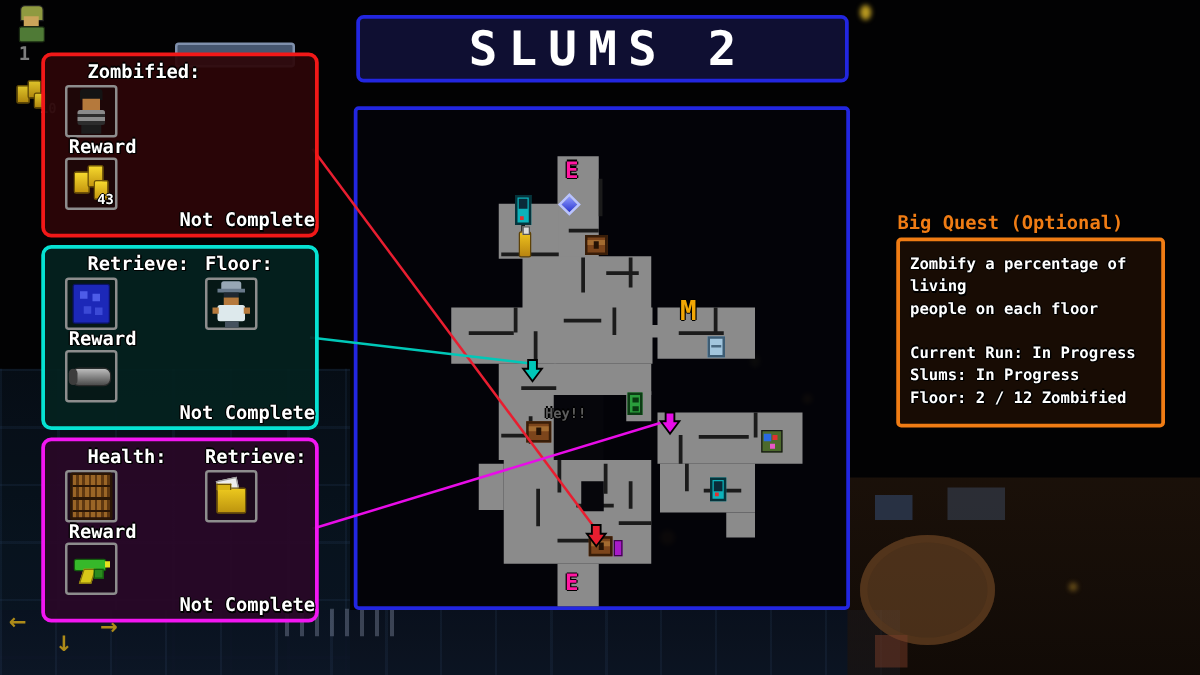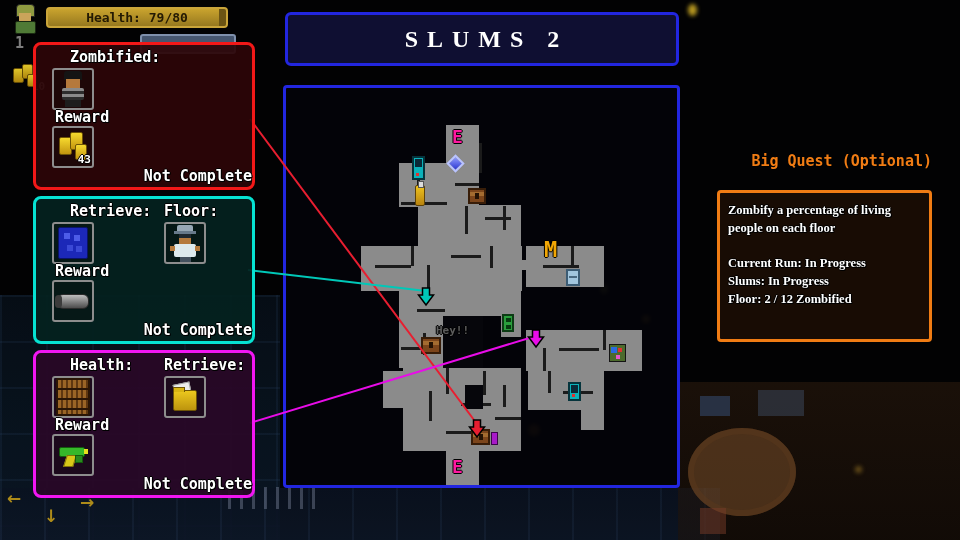--- a/index.html
+++ b/index.html
@@ -105,21 +105,21 @@
   .f-front::before{content:"";position:absolute;left:-1px;top:-4px;width:10px;height:4px;background:#d8b414;border:1px solid #6e5406;border-bottom:none;}
   
   .qi-gun{width:30px;height:24px;}
   .gu-body{left:1px;top:4px;width:24px;height:8px;background:#36b82a;border:1px solid #135c0d;border-radius:2px;}
   .gu-tip{left:26px;top:6px;width:4px;height:5px;background:#e6e01e;}
   .gu-grip{left:7px;top:12px;width:8px;height:10px;background:#d8c818;border:1px solid #82720a;transform:skewX(-18deg);}
   .gu-mag{left:17px;top:12px;width:6px;height:6px;background:#2a8a1e;border:1px solid #135c0d;}
   
   .titlebar{position:absolute;left:285px;top:12px;width:394px;height:54px;background:rgba(16,16,52,.96);
     border:3px solid #2226e0;border-radius:6px;box-sizing:border-box;display:flex;align-items:center;justify-content:center;z-index:4;}
-  .titletext{color:#fff;font-size:24px;font-weight:bold;letter-spacing:9px;padding-left:9px;font-family:Liberation Serif, serif;}
+  .titletext{color:#fff;font-size:38px;font-weight:bold;letter-spacing:9px;padding-left:9px;}
   .mappanel{position:absolute;left:283px;top:85px;width:397px;height:403px;background:rgba(3,3,9,.92);
     border:3px solid #2226e0;border-radius:4px;box-sizing:border-box;overflow:hidden;z-index:2;}
   .room{position:absolute;background:#8b8b8b;}
   .wall{position:absolute;background:#1b1b1b;}
   .dark{position:absolute;background:#06060b;}
   .mk{position:absolute;box-sizing:border-box;}
   .mk-letter{font-weight:bold;font-family:"DejaVu Sans Mono",monospace;
     text-shadow:1px 0 0 #000,-1px 0 0 #000,0 1px 0 #000,0 -1px 0 #000;}
   .mk-vending{background:#0cb2ba;border:2px solid #05343c;}
   .mk-vending::before{content:"";position:absolute;left:1px;top:1px;right:1px;height:8px;background:#0a2a38;}
@@ -134,24 +134,24 @@
   .mk-greenbox{background:#2a9e3c;border:2px solid #0c3c14;}
   .mk-greenbox::before{content:"";position:absolute;left:2px;top:2px;width:5px;height:4px;background:#083a10;box-shadow:0 7px 0 #083a10;}
   .mk-arcade{background:#4c6a2c;border:1px solid #141414;}
   .mk-arcade::before{content:"";position:absolute;left:1px;top:2px;width:6px;height:6px;background:#2a6ae0;}
   .mk-arcade::after{content:"";position:absolute;left:8px;top:3px;width:4px;height:4px;background:#e03030;box-shadow:-2px 7px 0 #e858c8;}
   .mk-purple{background:#a81ac8;border:1px solid #3c064a;}
   .mk-diamond{transform:rotate(45deg);background:linear-gradient(135deg,#8f9cff,#2a35d0);border:2px solid #b9c3ff;}
   
   .lines-svg{position:absolute;left:0;top:0;width:960px;height:540px;z-index:5;pointer-events:none;}
   
-  .bq-title{position:absolute;left:718px;top:152px;width:214px;text-align:right;font-size:15px;font-weight:bold;
+  .bq-title{position:absolute;left:718px;top:169px;width:214px;text-align:left;font-size:15px;font-weight:bold;
     text-shadow:1px 1px 0 #000;z-index:10;}
   .bq-panel{position:absolute;left:717px;top:190px;width:215px;height:152px;border:3px solid #f07c14;border-radius:4px;
-    background:rgba(26,13,4,.94);box-sizing:border-box;padding:9px 8px;z-index:10;font-family:Liberation Serif, serif;}
+    background:rgba(26,13,4,.94);box-sizing:border-box;padding:9px 8px;z-index:10;}
   .bq-body{font-size:12.5px;line-height:1.42;white-space:pre-line;}
 </style>
 </head>
 <body>
 <div id="stage">
 
 <div class="bg-el bg-tiles"></div>
 <div class="bg-el bg-strip"></div>
 <div class="bg-el bg-room"></div>
 <div class="bg-el bg-table"></div>
@@ -165,23 +165,20 @@
 <div class="bg-el glow g4"></div>
 <div class="bg-el glow g5"></div>
 <div class="floor-arrow" style="left:7px;top:488px;">←</div>
 <div class="floor-arrow" style="left:80px;top:492px;">→</div>
 <div class="floor-arrow" style="left:44px;top:506px;">↓</div>
 
 <div class="bg-el avatar">
   <div class="av-helm"></div>
   <div class="av-face"></div>
   <div class="av-body"></div>
-</div>
-<div class="bg-el healthbar">
-  <span class="healthtext">Health: 79/80</span>
 </div>
 <div class="bg-el hud-count">1</div>
 <div class="bg-el bluebar"></div>
 <div class="bg-el hud-coins">
   <div class="coin" style="left:1px;top:6px;width:9px;height:13px;"></div>
   <div class="coin" style="left:10px;top:2px;width:9px;height:13px;"></div>
   <div class="coin" style="left:15px;top:12px;width:8px;height:11px;"></div>
   <div class="hud-coin-val">10</div>
 </div>
 

